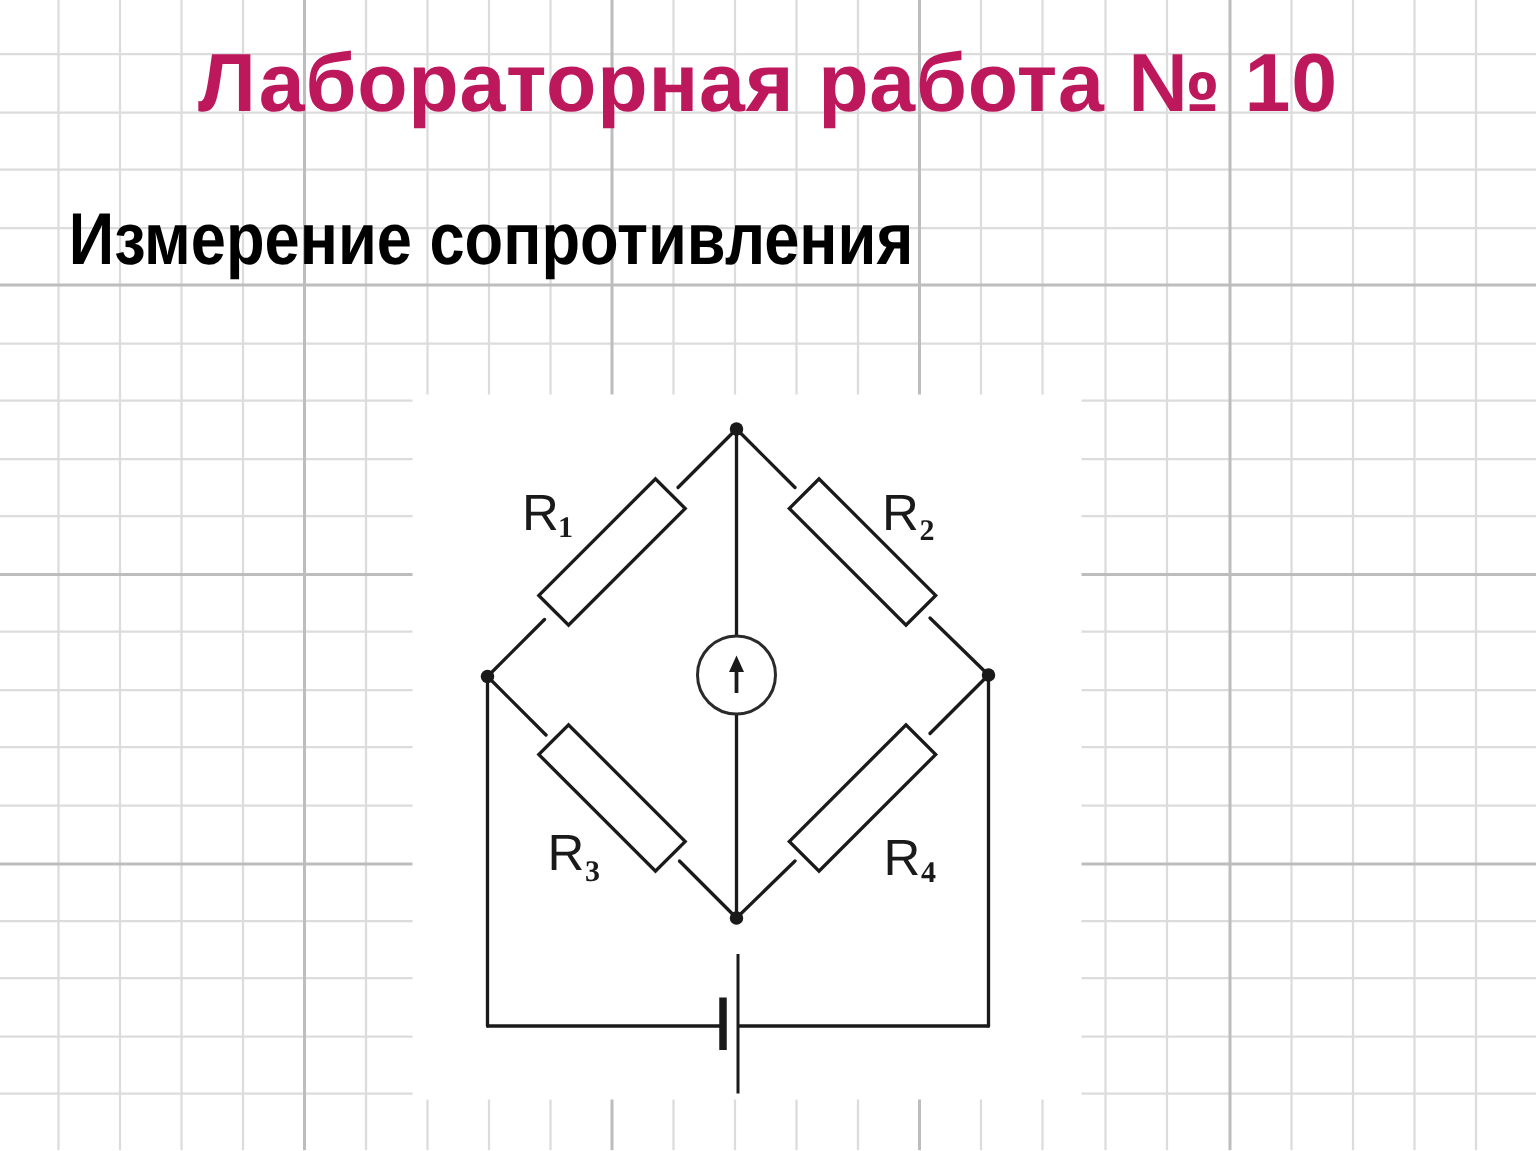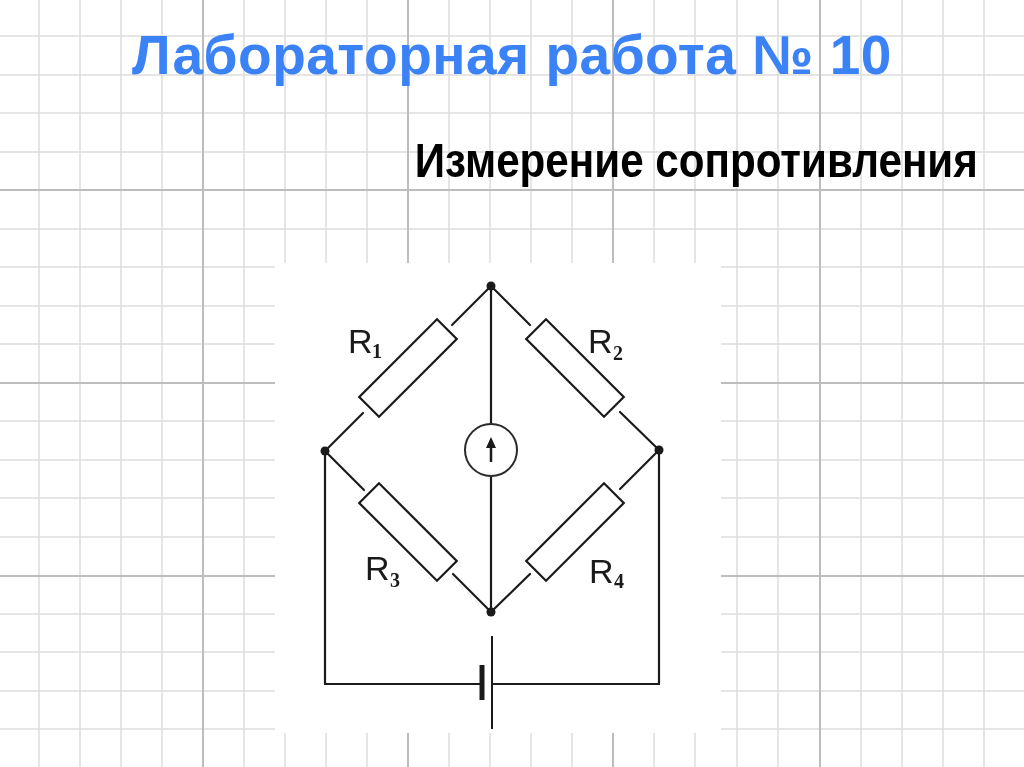--- a/index.html
+++ b/index.html
@@ -25,30 +25,30 @@
     .title {
       position: absolute;
       left: 0;
       top: 20px;
       width: 1024px;
       text-align: center;
       font-family: "Liberation Sans", sans-serif;
       font-weight: bold;
       font-size: 55px;
       line-height: 70px;
-      color: #3b82f6;
+      color: #be185d;
       letter-spacing: 0.5px;
       margin: 0;
     }
     .subtitle-wrap {
       position: absolute;
       left: 0;
       top: 128px;
       width: 1024px;
-      text-align: right;
+      text-align: left;
     }
     .subtitle {
       display: inline-block;
       font-family: "Liberation Sans", sans-serif;
       font-weight: bold;
       font-size: 49px;
       line-height: 64px;
       color: #000000;
       transform: scaleX(0.86);
       transform-origin: 50% 50%;

